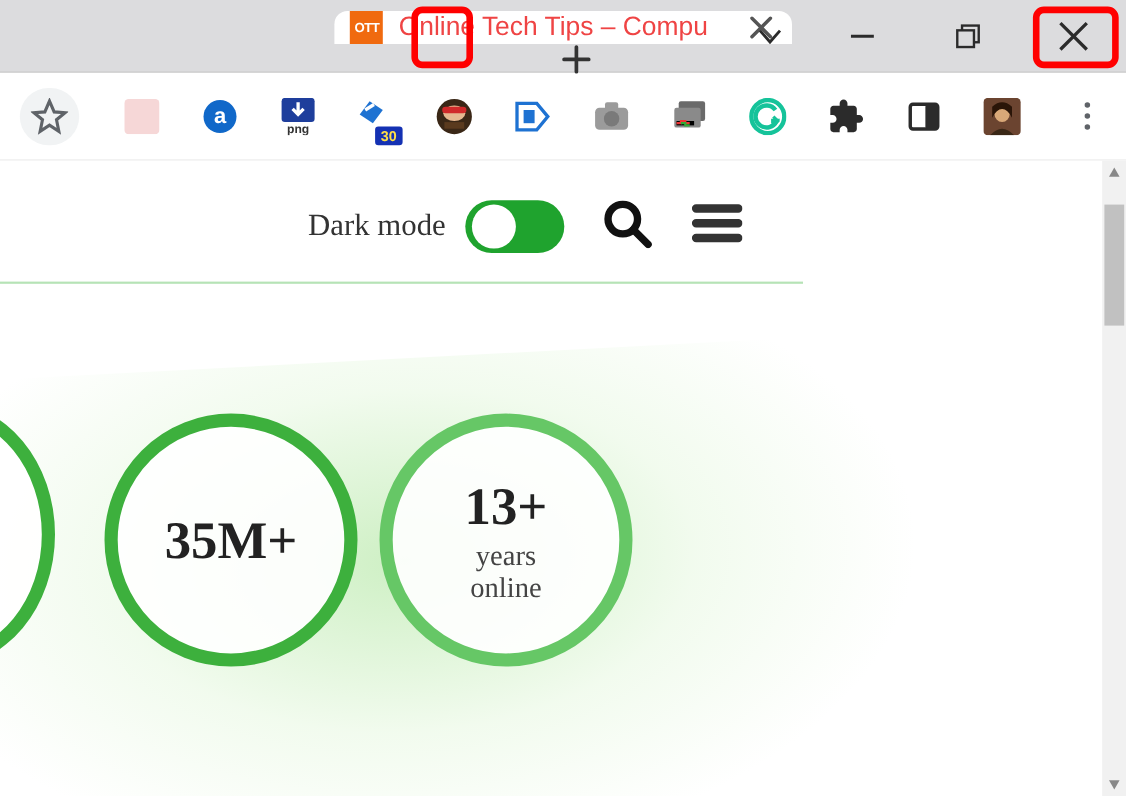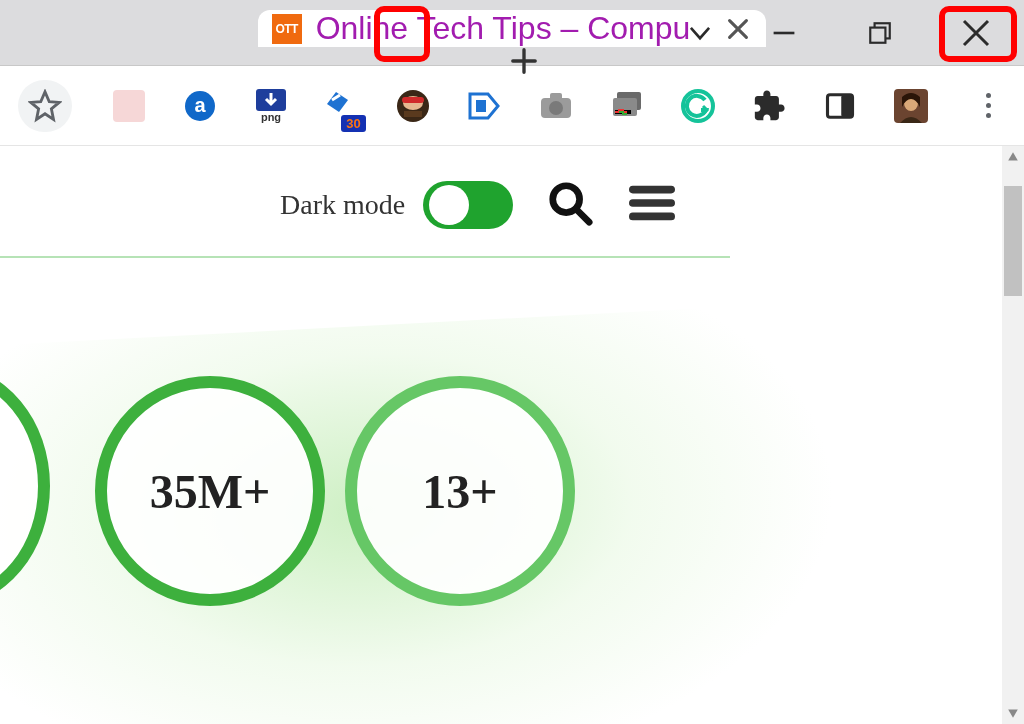--- a/index.html
+++ b/index.html
@@ -37,22 +37,22 @@
       background: #f06a0f;
       color: #fff;
       font-size: 12px;
       font-weight: bold;
       display: flex;
       align-items: center;
       justify-content: center;
       letter-spacing: -0.5px;
     }
     .tab-title {
-      color: #a21caf;
-      font-size: 32px;
+      color: #ef4444;
+      font-size: 24px;
       white-space: nowrap;
       overflow: hidden;
     }
     .highlight-box {
       position: absolute;
       border: 6px solid #ff0000;
       border-radius: 10px;
       pointer-events: none;
       z-index: 50;
     }
@@ -315,21 +315,21 @@
         <rect x="2" y="0" width="30" height="22" rx="3" fill="#1e3e9c"></rect>
         <path d="M17 4 L17 14 M12 10 L17 15 L22 10" stroke="#fff" stroke-width="3" fill="none"></path>
         <text x="17" y="32" text-anchor="middle" font-size="11" font-weight="bold" fill="#333">png</text>
       </svg>
   </div>
   <div class="ext-icon" style="position:relative;">
     <svg width="36" height="36" viewBox="0 0 36 36">
         <path d="M3 16 L12 4 L24 12 L15 24 Z" fill="#1e72d2"></path>
         <path d="M8 12 L16 7" stroke="#fff" stroke-width="3"></path>
       </svg>
-    <div style="position:absolute;bottom:-2px;right:-2px;background:#1431b3;color:#f97316;font-size:13px;font-weight:bold;padding:1px 5px;border-radius:3px;">30</div>
+    <div style="position:absolute;bottom:-2px;right:-2px;background:#1431b3;color:#fde047;font-size:13px;font-weight:bold;padding:1px 5px;border-radius:3px;">30</div>
   </div>
   <div class="ext-icon">
     <svg width="34" height="34" viewBox="0 0 34 34">
         <circle cx="17" cy="17" r="16" fill="#3a2716"></circle>
         <ellipse cx="17" cy="14" rx="10" ry="7" fill="#e6b890"></ellipse>
         <rect x="6" y="8" width="22" height="6" rx="3" fill="#d02a2a"></rect>
         <rect x="8" y="22" width="18" height="6" fill="#5a3a1e"></rect>
       </svg>
   </div>
   <div class="ext-icon">
@@ -425,14 +425,15 @@
 
   <div class="stat-circle c0">
     <div class="stat-val"></div>
     <div class="stat-lbl"></div>
   </div>
   <div class="stat-circle c1">
     <div class="stat-val">35M+</div>
   </div>
   <div class="stat-circle c2">
     <div class="stat-val">13+</div>
+    <div class="stat-lbl">years<br>online</div>
   </div>
 </div>
 
 </body></html>

